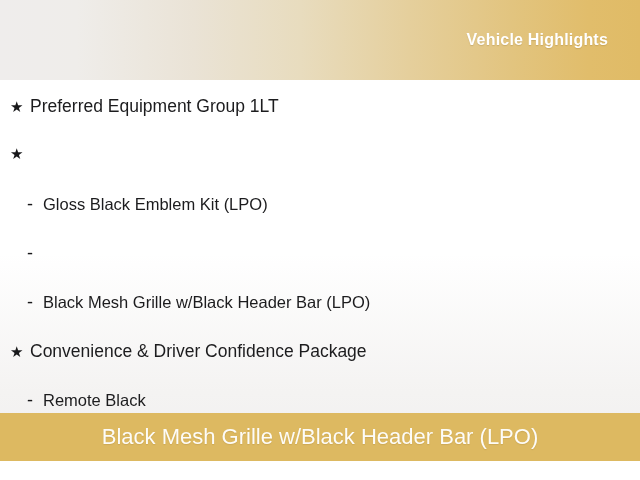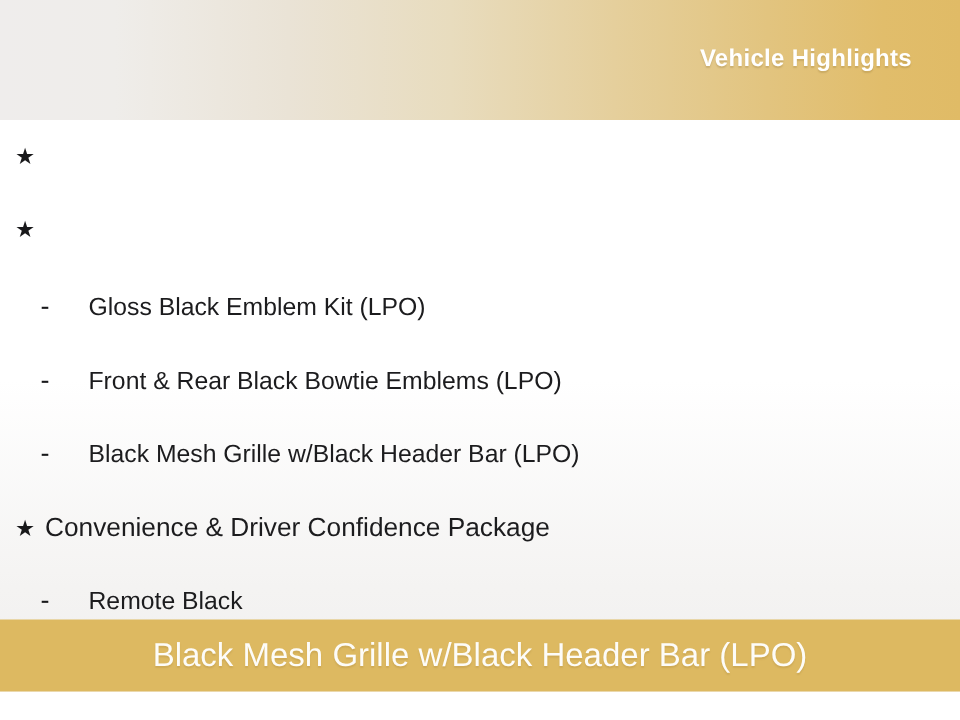--- a/index.html
+++ b/index.html
@@ -93,21 +93,20 @@
   .hl-label {
     flex: 0 1 auto;
     color: #1c1c1e;
     font-size: 17.5px;
     line-height: 1.1;
     white-space: nowrap;
   }
   .hl-row.sub .hl-label {
     font-size: 16.5px;
     padding-left: 5px;
-    margin-left: 16px;
   }
 
   
   .footer {
     flex: 0 0 48px;
     height: 48px;
     box-sizing: border-box;
     background: #ddb961;
     display: flex;
     align-items: center;
@@ -127,31 +126,31 @@
 
 <div id="page">
 
   <div class="header">
     <div class="header-title">Vehicle Highlights</div>
   </div>
 
   <ul class="highlights">
       <li class="hl-row">
         <span class="hl-marker">★</span>
+        <span class="hl-label">Preferred Equipment Group 1LT</span>
       </li>
       <li class="hl-row">
         <span class="hl-marker">★</span>
       </li>
       <li class="hl-row sub">
         <span class="hl-marker">-</span>
         <span class="hl-label">Gloss Black Emblem Kit (LPO)</span>
       </li>
       <li class="hl-row sub">
         <span class="hl-marker">-</span>
-        <span class="hl-label">Front &amp; Rear Black Bowtie Emblems (LPO)</span>
       </li>
       <li class="hl-row sub">
         <span class="hl-marker">-</span>
         <span class="hl-label">Black Mesh Grille w/Black Header Bar (LPO)</span>
       </li>
       <li class="hl-row">
         <span class="hl-marker">★</span>
         <span class="hl-label">Convenience &amp; Driver Confidence Package</span>
       </li>
       <li class="hl-row sub">

